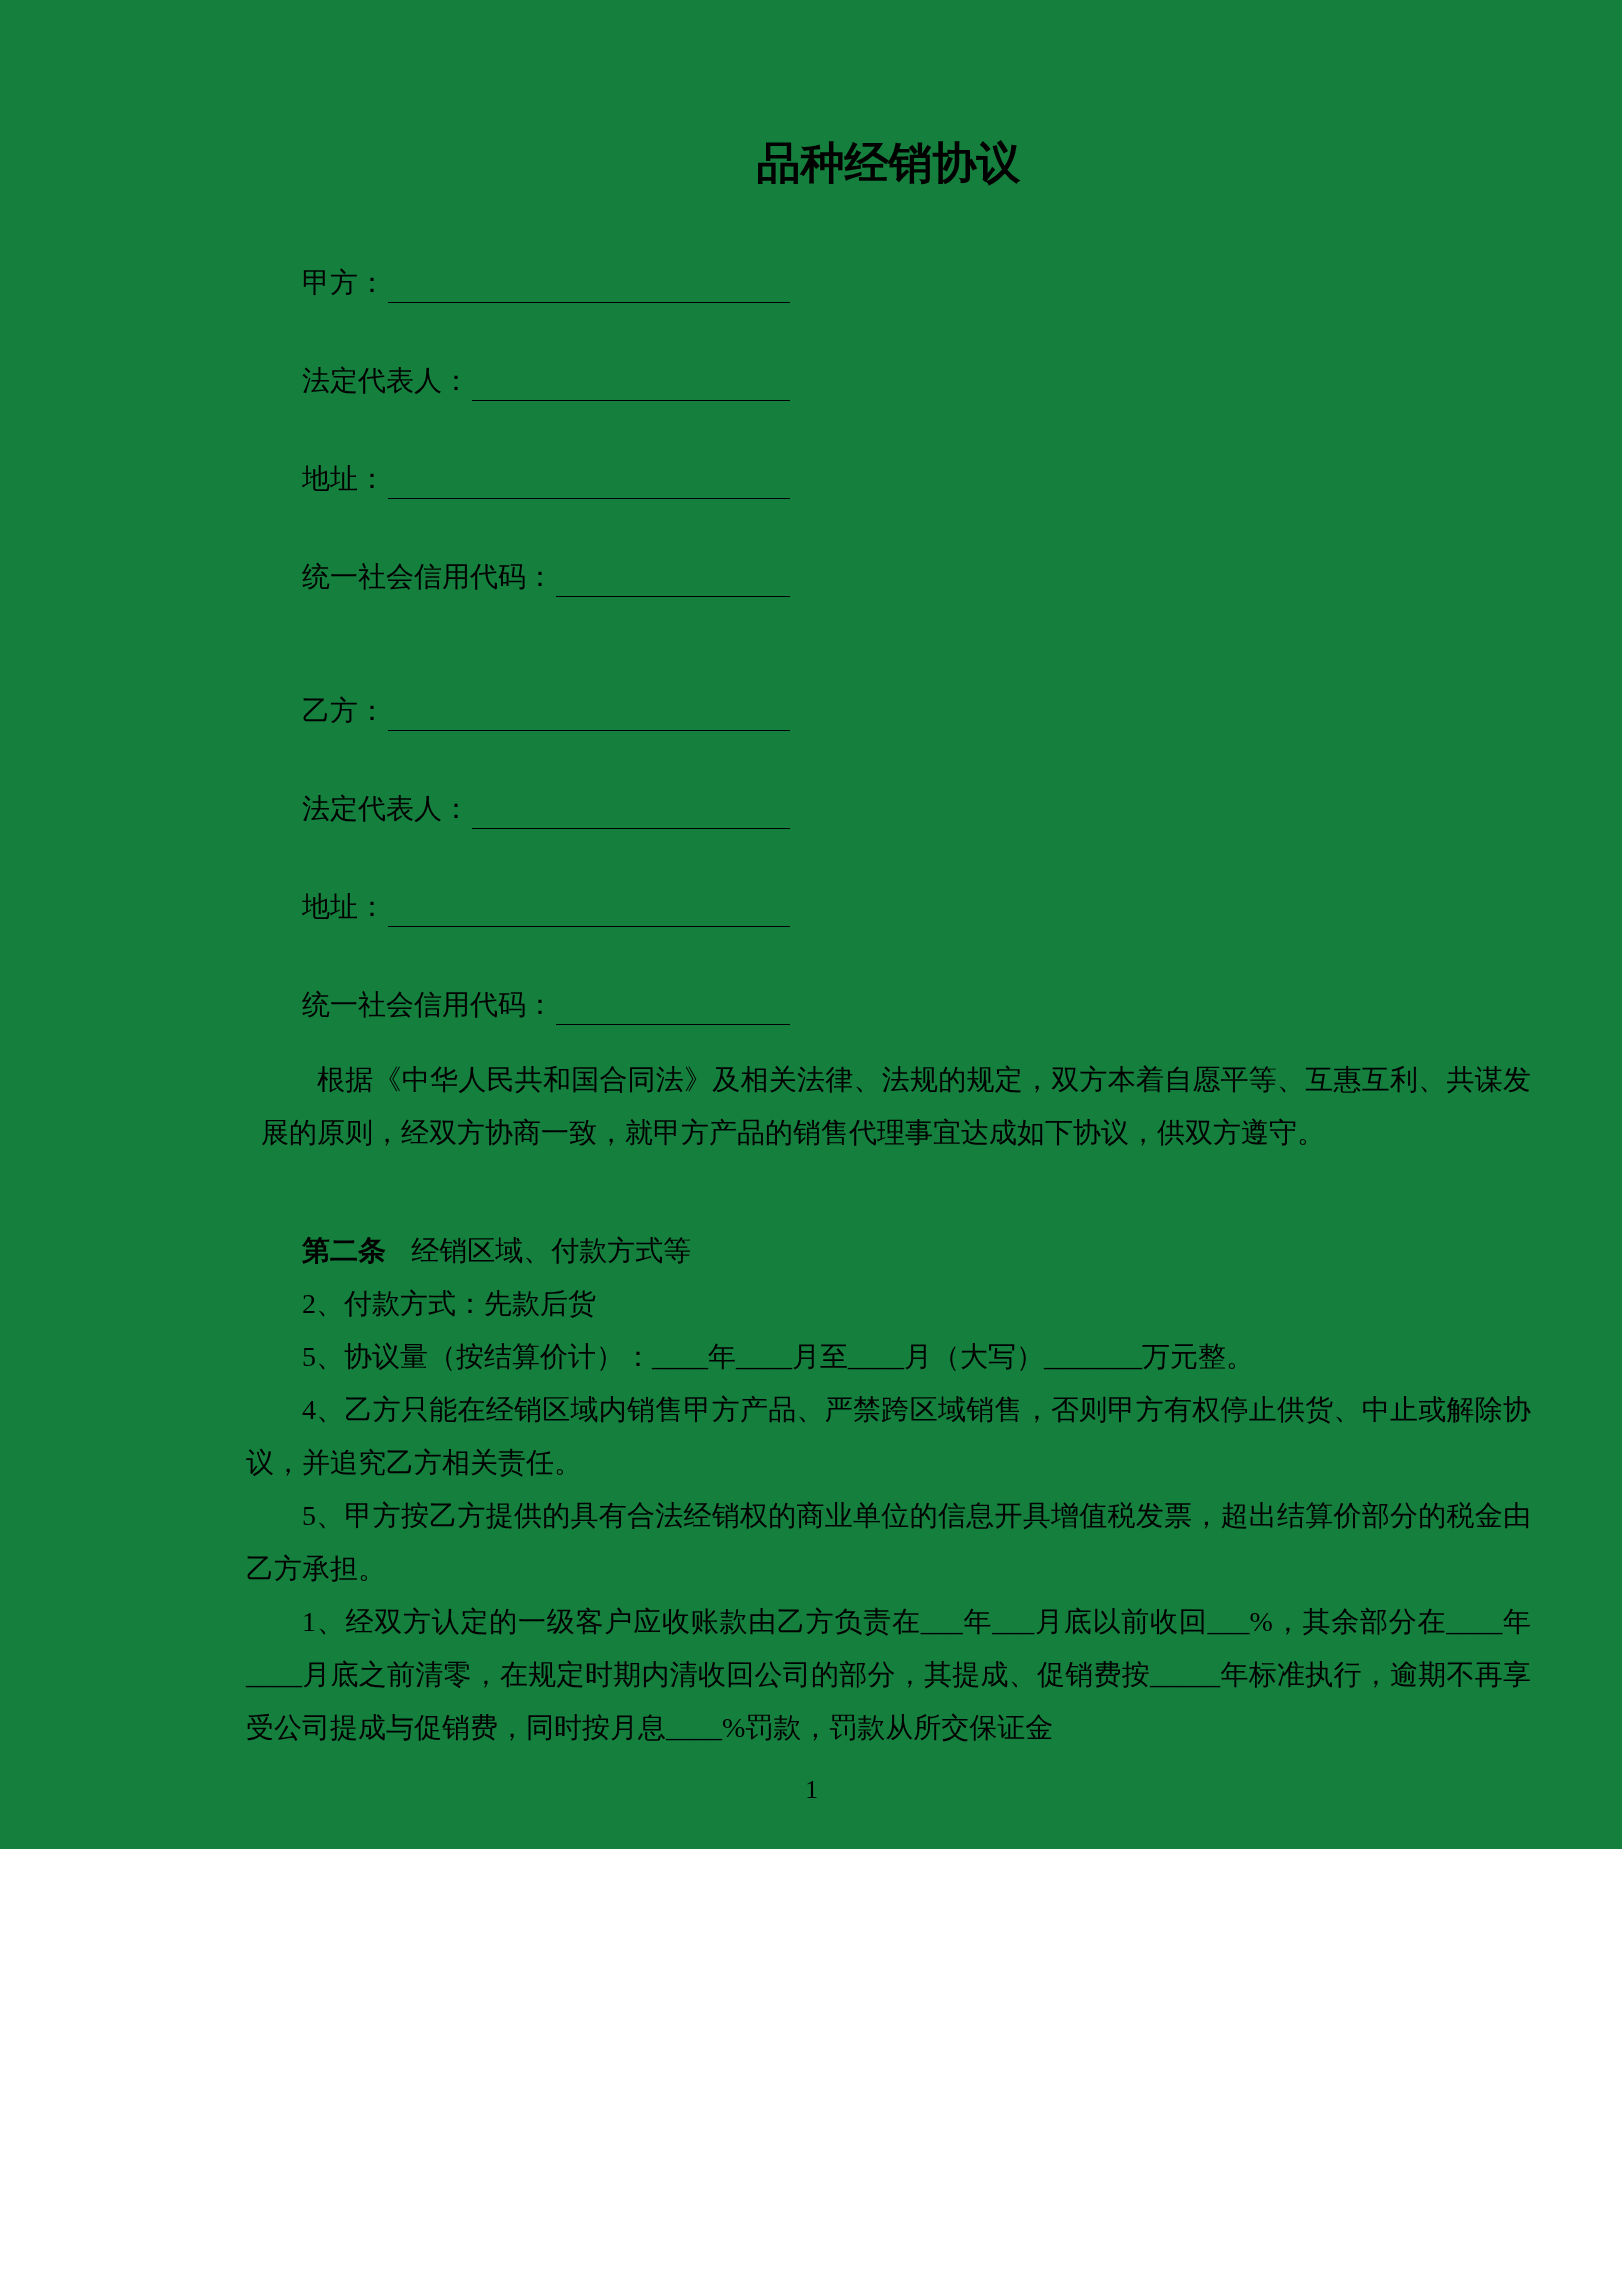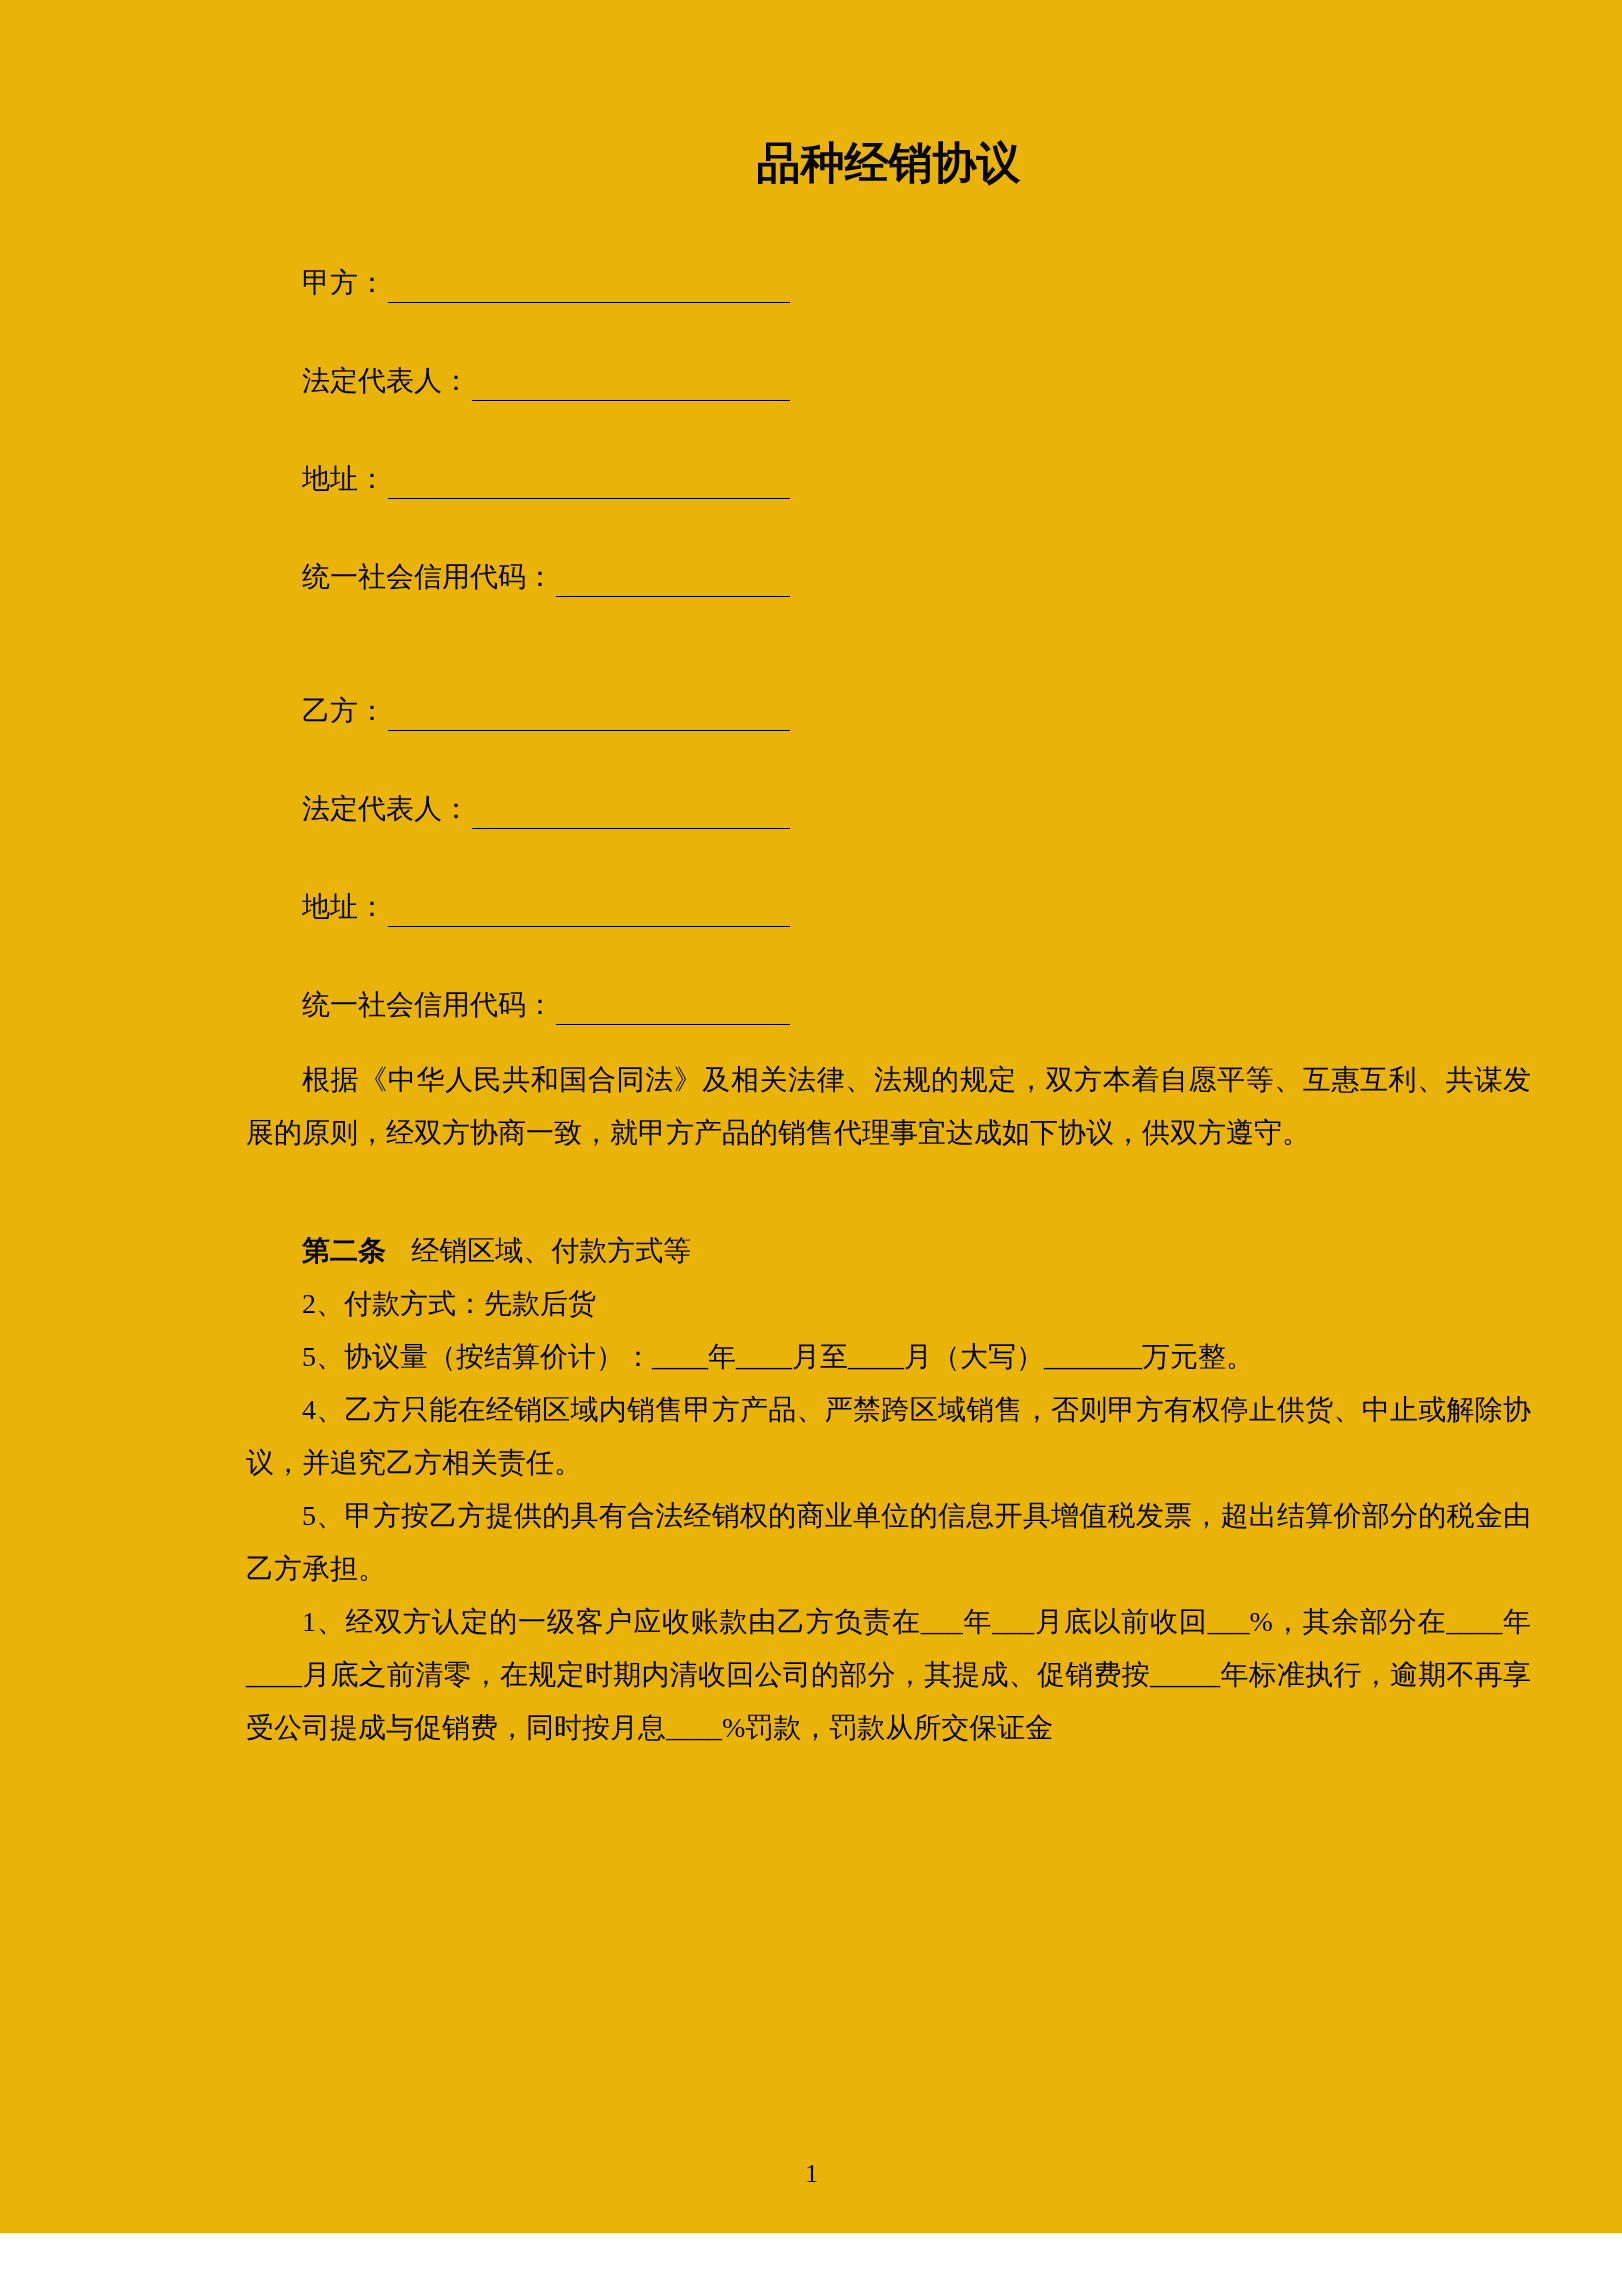--- a/index.html
+++ b/index.html
@@ -9,23 +9,23 @@
   }
   body {
     width: 1623px;
     height: 2294px;
     font-family: "Liberation Serif", "DejaVu Serif", serif;
     color: #000000;
   }
   .page {
     position: relative;
     width: 1623px;
-    height: 2233px;
+    height: 1849px;
     box-sizing: border-box;
-    background: #eab308;
+    background: #15803d;
     padding: 136px 92px 0 246px;
     overflow: hidden;
   }
   .doc-title {
     margin: 0;
     font-size: 44px;
     font-weight: bold;
     text-align: center;
     line-height: 56px;
   }
@@ -51,21 +51,21 @@
     font-family: Liberation Mono, monospace;
   }
   .blank {
     flex: 1 1 auto;
     border-bottom: 1.8px solid #000000;
     height: 9px;
     margin-left: 1.8px;
   }
   
   .intro {
-    margin: 20px 0 0 0;
+    margin: 20px 0 0 15px;
     font-size: 28px;
     line-height: 53px;
     text-align: justify;
     text-indent: 2em;
   }
   .clauses {
     margin-top: 65px;
   }
   .clause {
     margin: 0;

